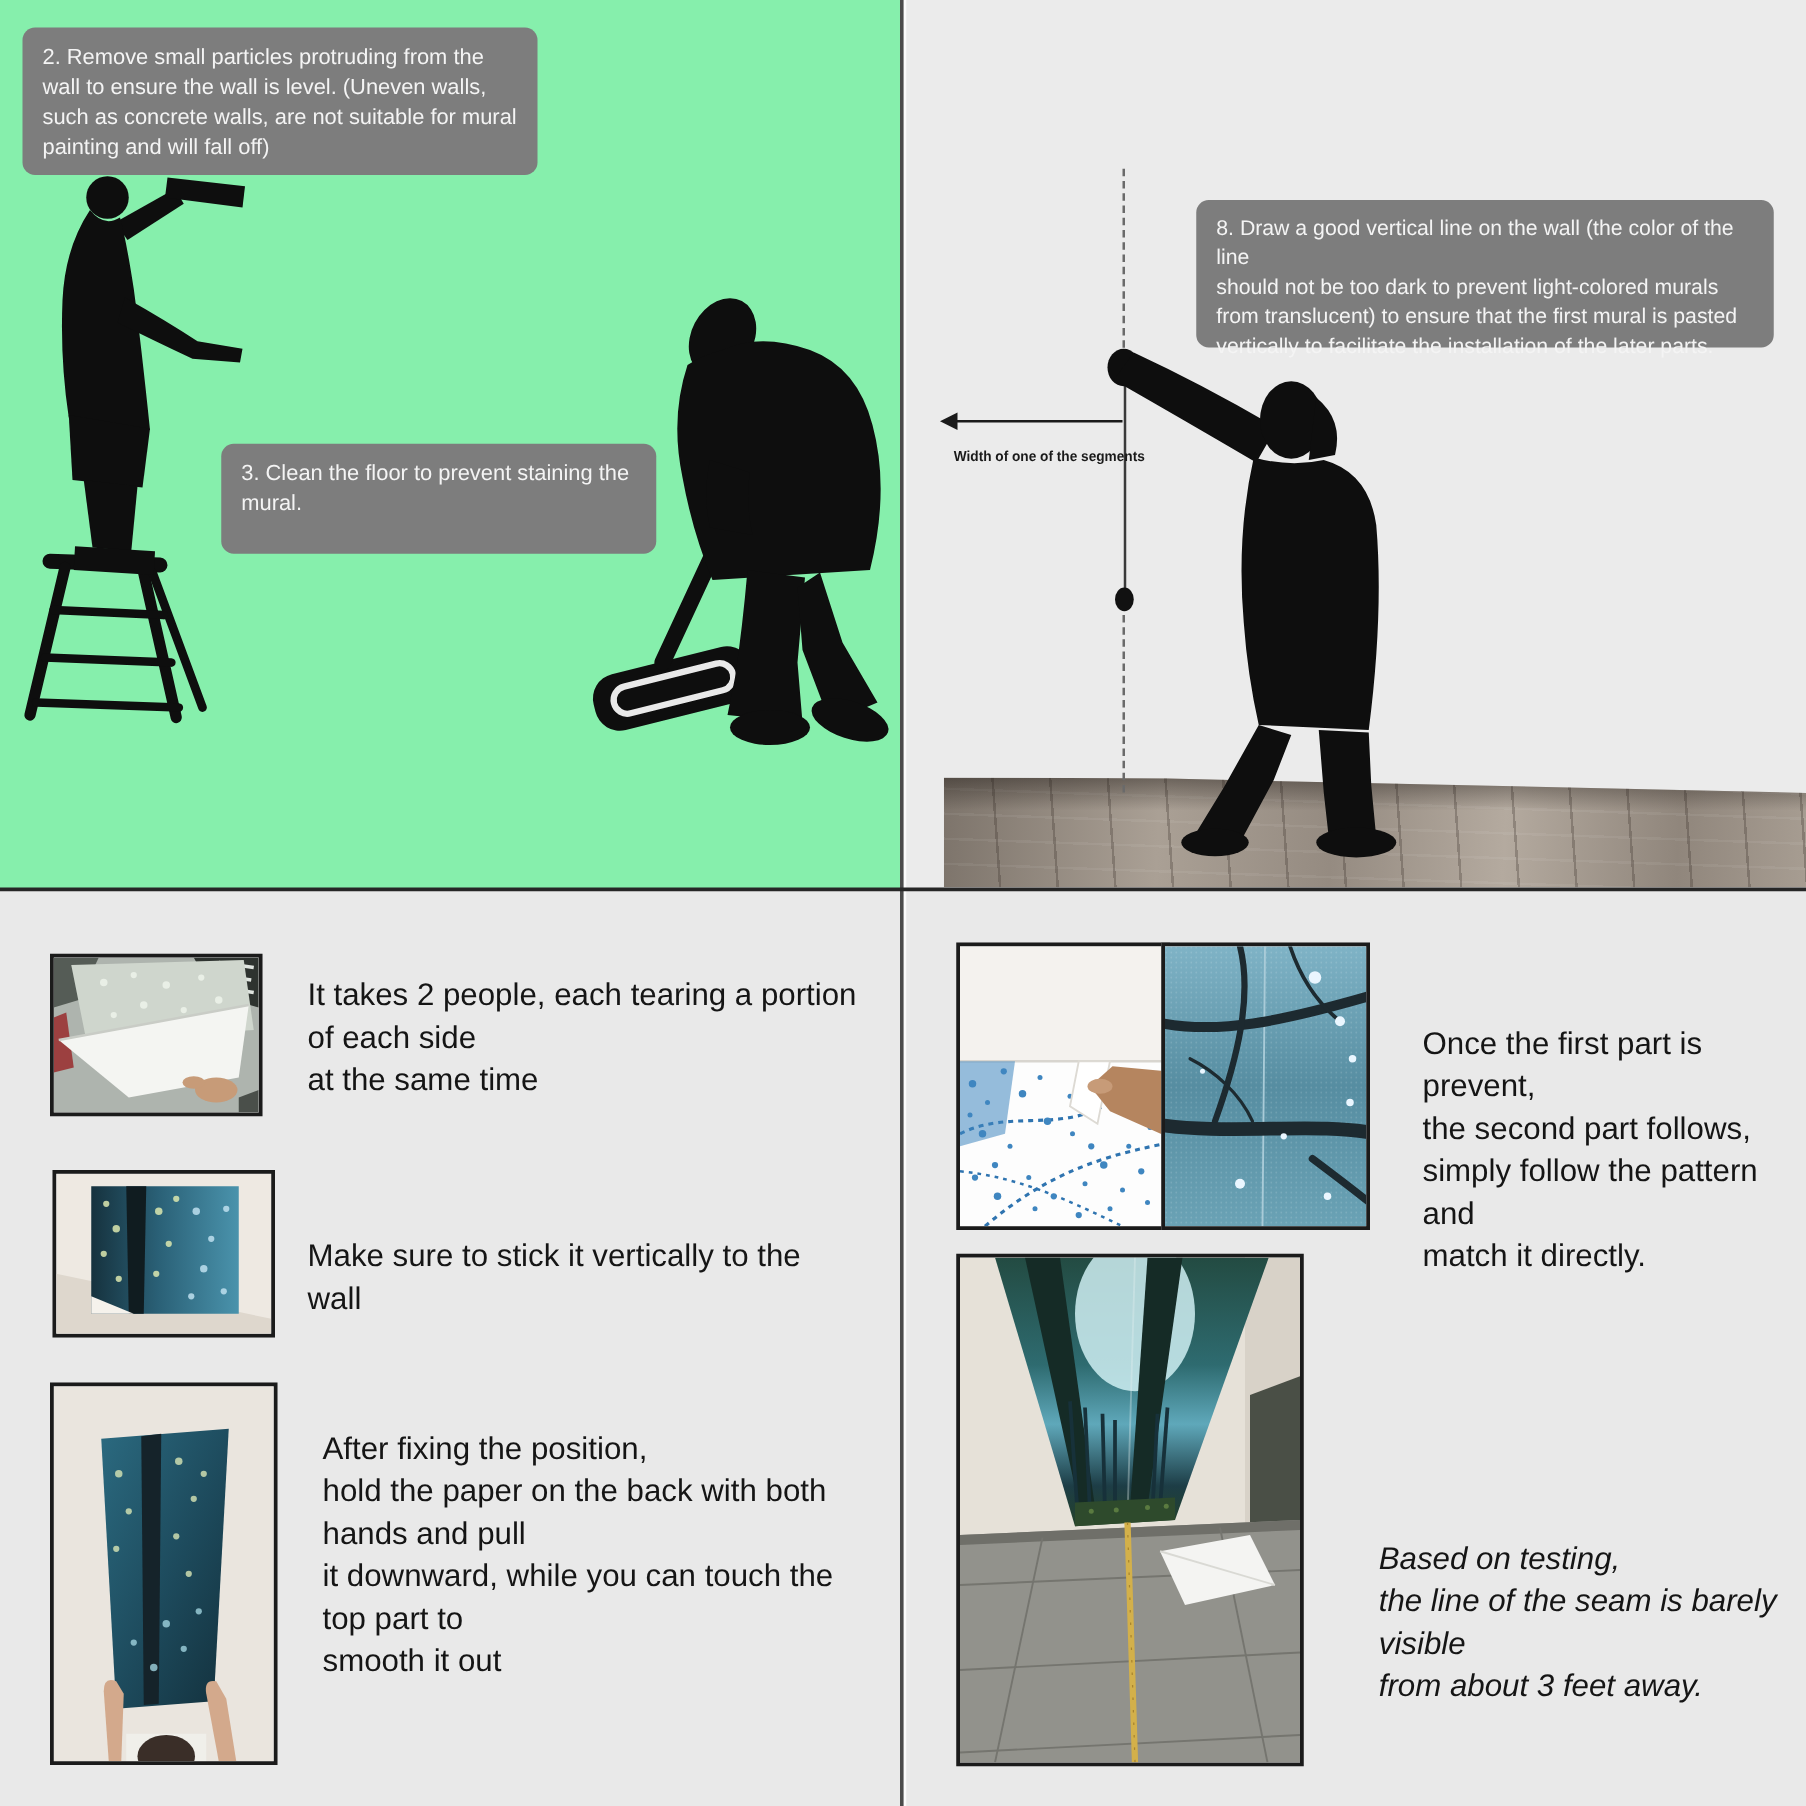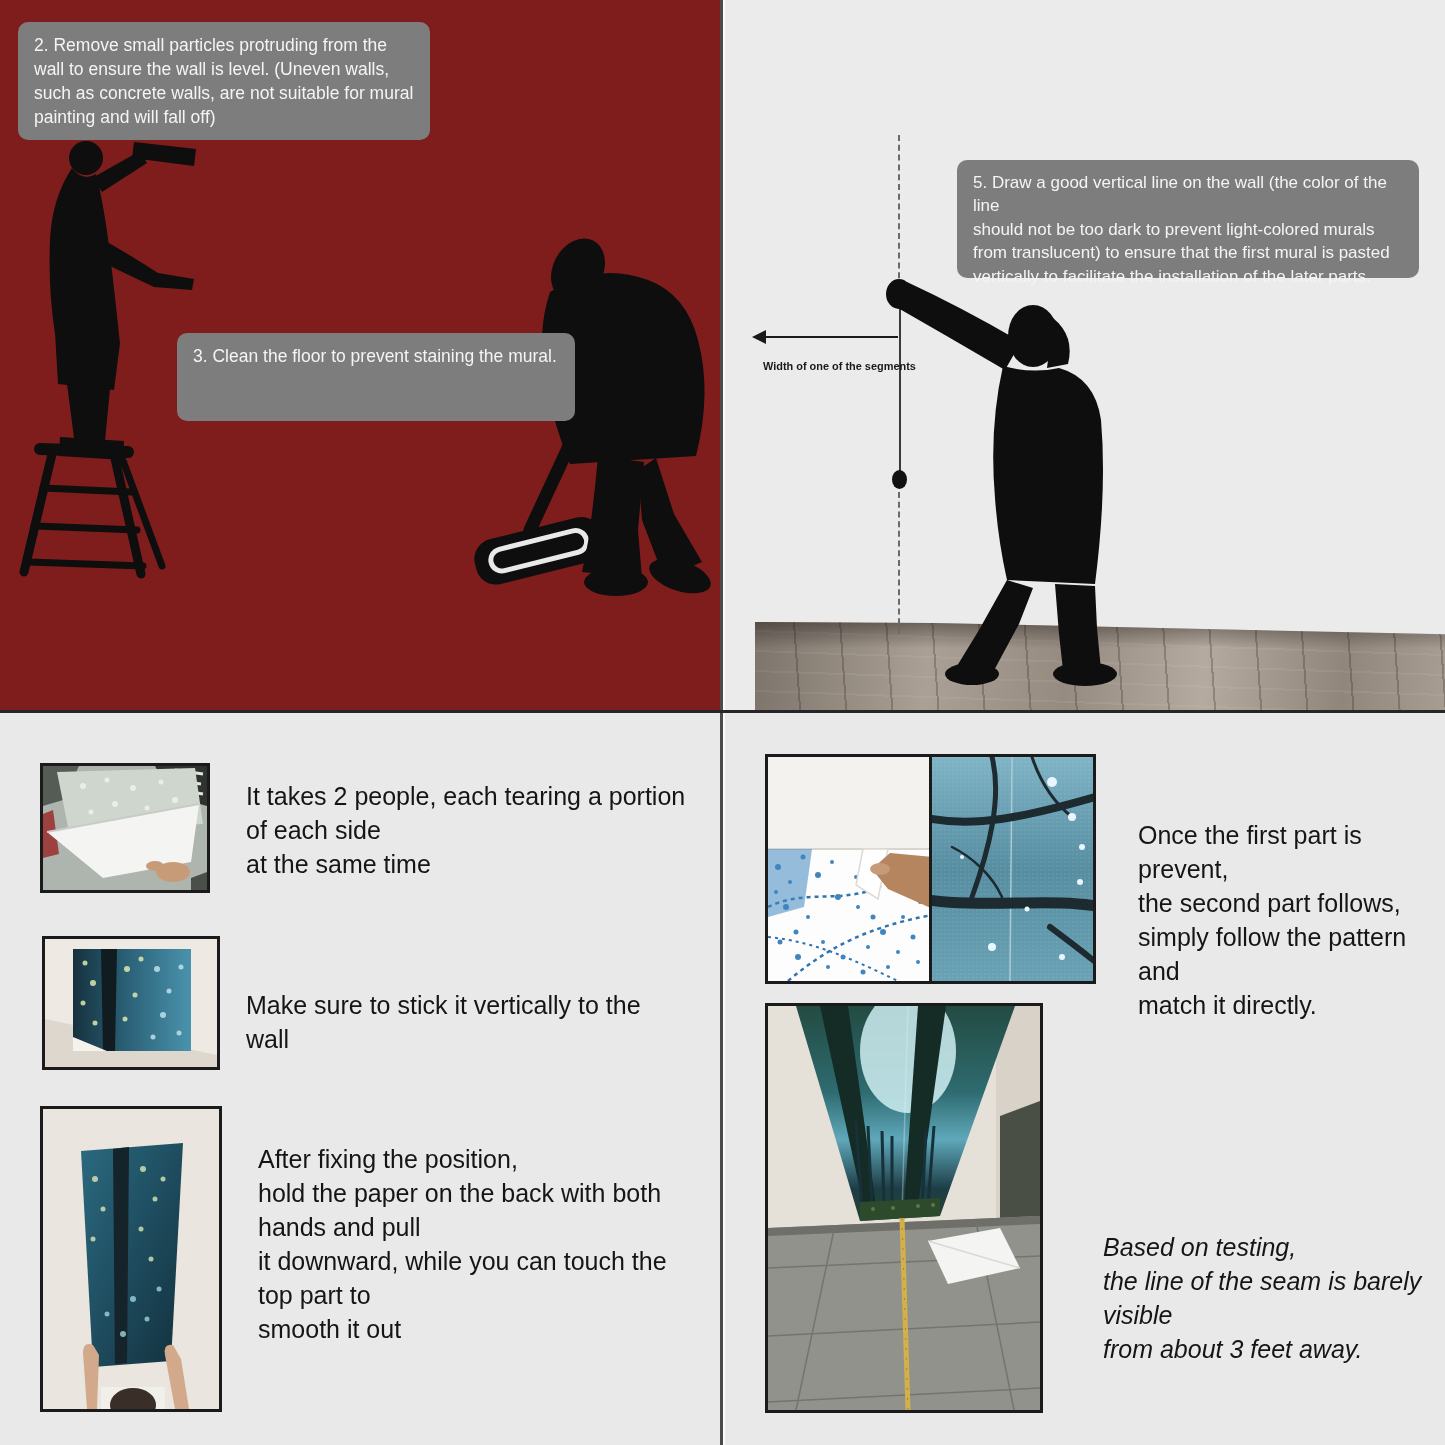--- a/index.html
+++ b/index.html
@@ -1,19 +1,19 @@
 <!DOCTYPE html>
 <html><head>
 <meta charset="utf-8">
 <style>
   html,body{margin:0;padding:0;}
   body{width:1445px;height:1445px;position:relative;overflow:hidden;
        font-family:"Liberation Sans",sans-serif;background:#e9e9e9;}
   .quad{position:absolute;overflow:hidden;}
-  #quad-tl{left:0;top:0;width:720px;height:711px;background:#7f1d1d;}
+  #quad-tl{left:0;top:0;width:720px;height:711px;background:#86efac;}
   #quad-tr{left:725px;top:0;width:720px;height:711px;background:#ebebeb;}
   #quad-bl{left:0;top:713px;width:720px;height:732px;background:#e9e9e9;}
   #quad-br{left:725px;top:713px;width:720px;height:732px;background:#e9e9e9;}
   .vdivider{position:absolute;left:720px;top:0;width:3px;height:1445px;background:#4b4b4b;z-index:40;}
   .vdivider-hl{position:absolute;left:723px;top:0;width:2px;height:1445px;background:#fbfbfb;z-index:40;}
   .hdivider{position:absolute;left:0;top:710px;width:1445px;height:3px;background:#262626;z-index:41;}
   .note-box{position:absolute;background:#7d7d7d;color:#f4f4f4;border-radius:10px;
             font-size:17.5px;line-height:1.38;padding:11px 16px;white-space:pre-line;
             box-sizing:border-box;z-index:5;}
   .caption{position:absolute;color:#151515;font-size:25px;line-height:1.36;white-space:pre-line;}
@@ -41,21 +41,21 @@
 </head>
 <body>
 
 <div class="quad" id="quad-tl">
 
   <div class="note-box" style="left:18px;top:22px;width:412px;height:118px;">2. Remove small particles protruding from the
 wall to ensure the wall is level. (Uneven walls,
 such as concrete walls, are not suitable for mural
 painting and will fall off)</div>
 
-  <div class="note-box" style="left:177px;top:333px;width:398px;height:88px;">3. Clean the floor to prevent staining the mural.</div>
+  <div class="note-box" style="left:177px;top:355px;width:348px;height:88px;">3. Clean the floor to prevent staining the mural.</div>
 
   <svg class="silhouette" style="left:10px;top:136px;" width="195" height="448" viewBox="0 0 195 448">
     <g stroke="#0e0e0e" stroke-linecap="round" fill="none">
       <path d="M30,313 L118,316" stroke-width="12"></path>
       <path d="M42,318 L14,436" stroke-width="9"></path>
       <path d="M104,318 L131,438" stroke-width="9"></path>
       <path d="M112,322 L152,430" stroke-width="7"></path>
       <path d="M33,352 L121,356" stroke-width="7"></path>
       <path d="M26,390 L127,394" stroke-width="7"></path>
       <path d="M19,426 L133,430" stroke-width="7"></path>
@@ -96,21 +96,21 @@
 
 <div class="dash-line" style="left:898px;top:135px;height:153px;"></div>
 <div class="solid-line" style="left:899px;top:288px;height:190px;"></div>
 <div class="plumb-bob" style="left:892px;top:470px;"></div>
 <div class="dash-line" style="left:898px;top:492px;height:142px;"></div>
 
 <div class="arrow-shaft" style="left:762px;top:336px;width:136px;"></div>
 <div class="arrow-head" style="left:752px;top:330px;"></div>
 <div class="measure-label" style="left:763px;top:360px;">Width of one of the segments</div>
 
-<div class="note-box" style="left:957px;top:160px;width:462px;height:118px;font-size:17px;z-index:6;">5. Draw a good vertical line on the wall (the color of the line
+<div class="note-box" style="left:957px;top:160px;width:462px;height:118px;font-size:17px;z-index:6;">8. Draw a good vertical line on the wall (the color of the line
 should not be too dark to prevent light-colored murals
 from translucent) to ensure that the first mural is pasted
 vertically to facilitate the installation of the later parts.</div>
 
 <svg class="silhouette" style="left:857px;top:278px;z-index:5;" width="292" height="415" viewBox="0 0 292 415">
   <g fill="#0e0e0e">
     <ellipse cx="42" cy="16" rx="13" ry="15"></ellipse>
     <path d="M34,26 Q90,58 148,92 L164,64 Q106,30 50,4 Z"></path>
     <ellipse cx="176" cy="58" rx="25" ry="31"></ellipse>
     <path d="M196,40 Q218,58 211,86 L190,90 Z"></path>

